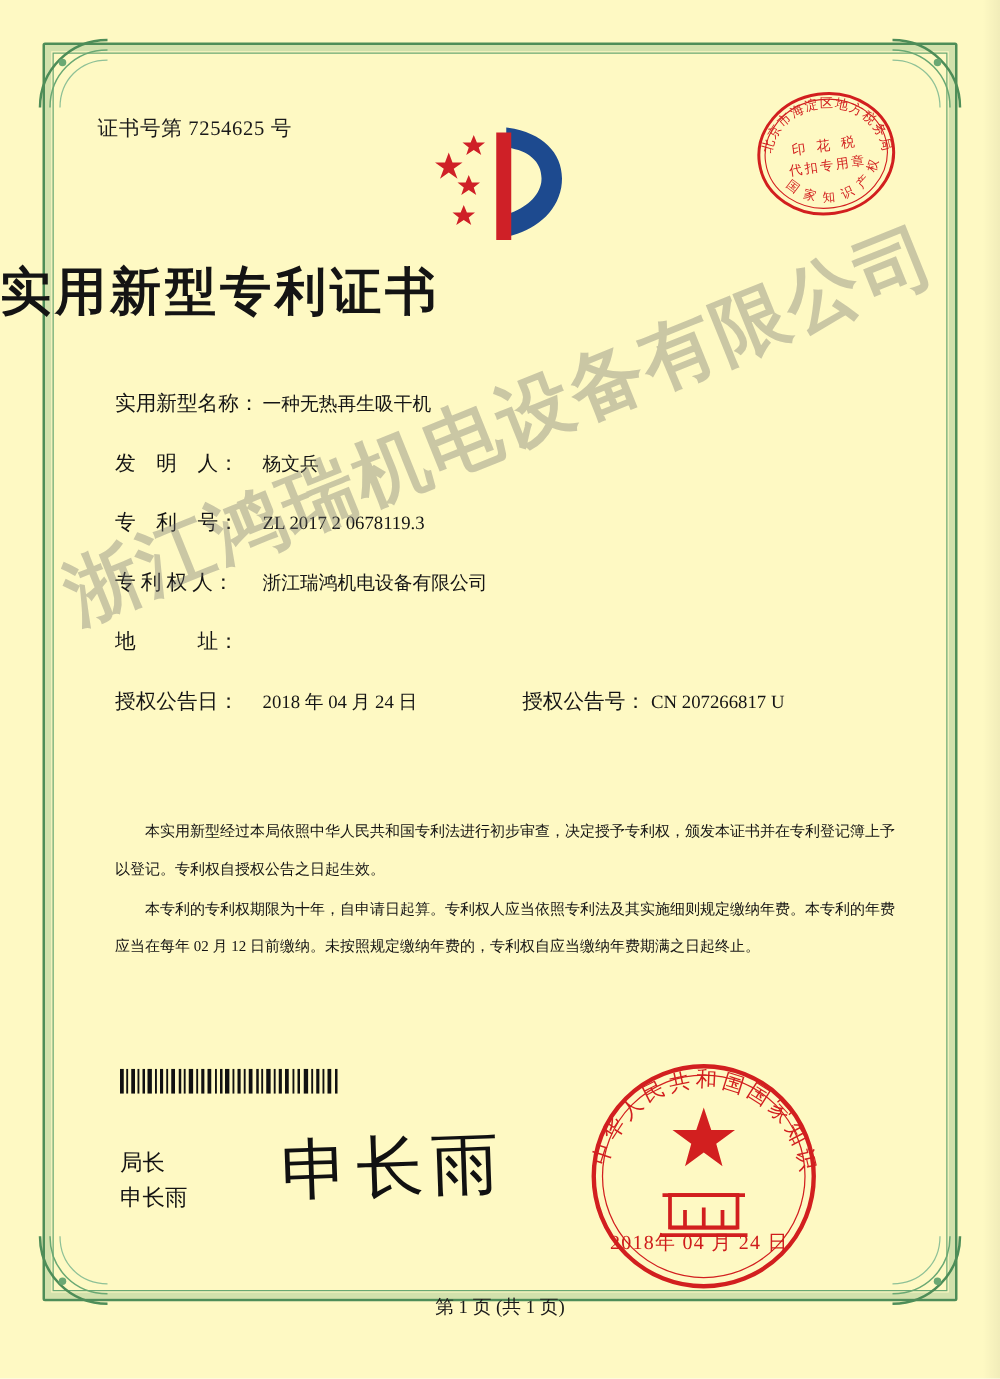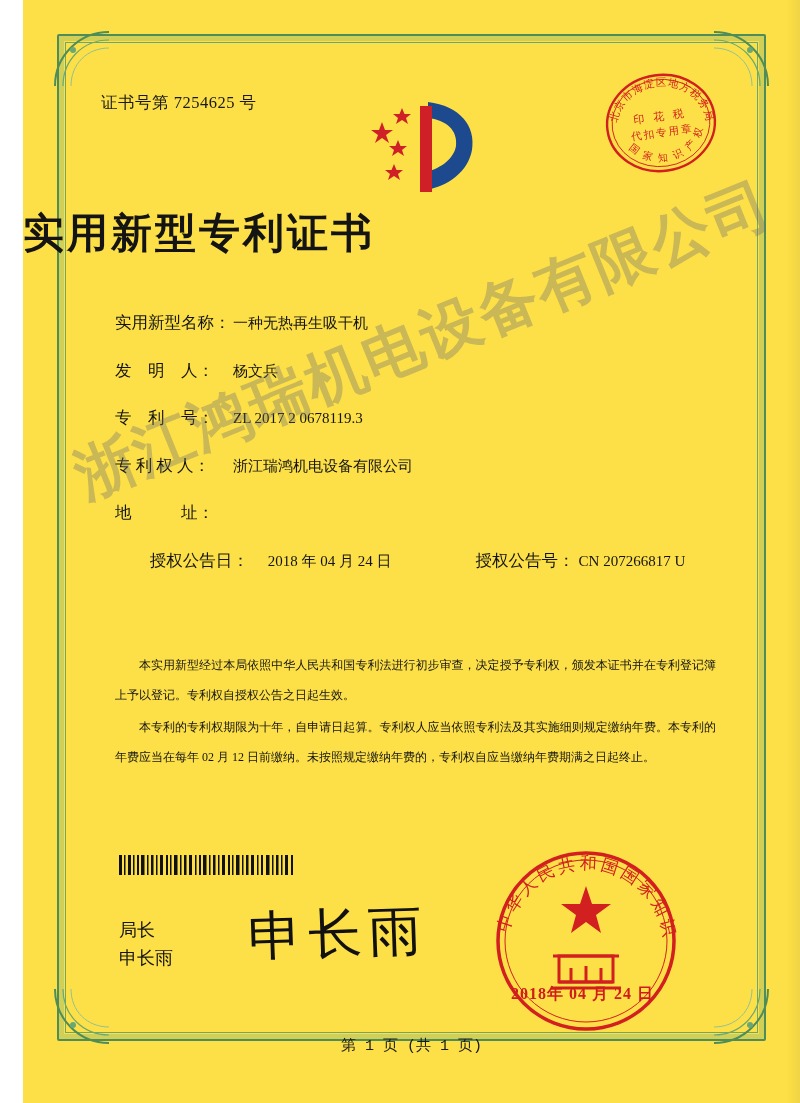--- a/index.html
+++ b/index.html
@@ -13,22 +13,21 @@
     position: relative;
     font-family: "Liberation Serif", serif;
     color: #1a1a1a;
     overflow: hidden;
   }
 
   
   .page {
     position: absolute;
     inset: 0;
-    background: #fde047;
-    margin-left: 23px;
+    background: #fef9c3;
   }
   .border-outer {
     position: absolute;
     left: 34px;
     top: 34px;
     right: 34px;
     bottom: 62px;
     border: 2px solid #4e8d58;
     border-radius: 2px;
   }
@@ -120,21 +119,21 @@
     display: inline-block;
     font-size: 16.5px;
     color: #141414;
   }
   .row .val {
     font-size: 15px;
     color: #141414;
   }
   .lbl-w1 { width: 118px; }
 
-  .row.split { justify-content: center; }
+  .row.split { justify-content: flex-start; }
   .row .right-group {
     margin-left: 84px;
   }
 
   
   .body-text {
     position: absolute;
     left: 92px;
     right: 84px;
     top: 650px;
@@ -186,33 +185,31 @@
     height: 186px;
   }
   .seal-date {
     position: absolute;
     left: 488px;
     top: 984px;
     font-size: 16px;
     color: #cf1c1c;
     letter-spacing: 1px;
     white-space: nowrap;
-    font-weight: bold;
   }
 
   
   .footer {
     position: absolute;
     left: 0;
     right: 0;
     top: 1036px;
     text-align: center;
     font-size: 15px;
     color: #1a1a1a;
-    font-family: Liberation Mono, monospace;
   }
 
   
   .watermark {
     position: absolute;
     left: -10px;
     top: 300px;
     width: 820px;
     text-align: center;
     font-size: 60px;

